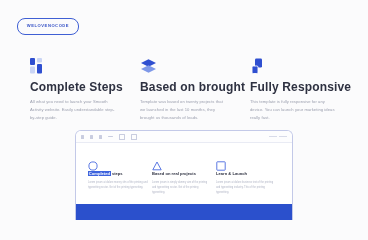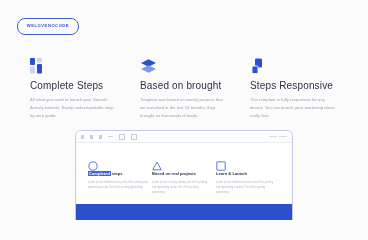--- a/index.html
+++ b/index.html
@@ -28,21 +28,21 @@
   .features{
     position:absolute;left:0;top:58px;width:368px;
     display:flex;
   }
   .col{width:106px;}
   .col.c1{margin-left:30px;}
   .col.c2{margin-left:4px;}
   .col.c3{margin-left:4px;}
   .icon-wrap{height:16px;margin-bottom:7px;display:flex;align-items:flex-end;}
   .feat-title{
-    font-size:10px;font-weight:400;color:#2e3141;
+    font-size:12px;font-weight:700;color:#2e3141;
     letter-spacing:0.15px;line-height:1;margin-bottom:5px;
     white-space:nowrap;
   }
   .feat-body{
     font-size:4.15px;line-height:1.95;color:#9b9fae;
     letter-spacing:0.06px;width:86px;
   }
 
   
   .browser{
@@ -125,21 +125,21 @@
     </div>
 
     <div class="col c3">
       <div class="icon-wrap">
         <svg width="17" height="16" viewBox="0 0 17 16">
           <rect x="5" y="0.5" width="7" height="9" rx="1.2" fill="#2f4fd0"></rect>
           <rect x="2" y="8" width="6" height="7.5" rx="1.2" fill="#2f4fd0"></rect>
           <rect x="2" y="8" width="6" height="7.5" rx="1.2" fill="none" stroke="#ffffff" stroke-width="0.9"></rect>
         </svg>
       </div>
-      <div class="feat-title">Steps Responsive</div>
+      <div class="feat-title">Fully Responsive</div>
       <div class="feat-body">This template is fully responsive for any device. You can launch your marketing ideas really fast.</div>
     </div>
 
   </div>
 
   <div class="browser">
 
     <div class="toolbar">
       <div class="tb-left">
         <span class="tb-ico"></span>

